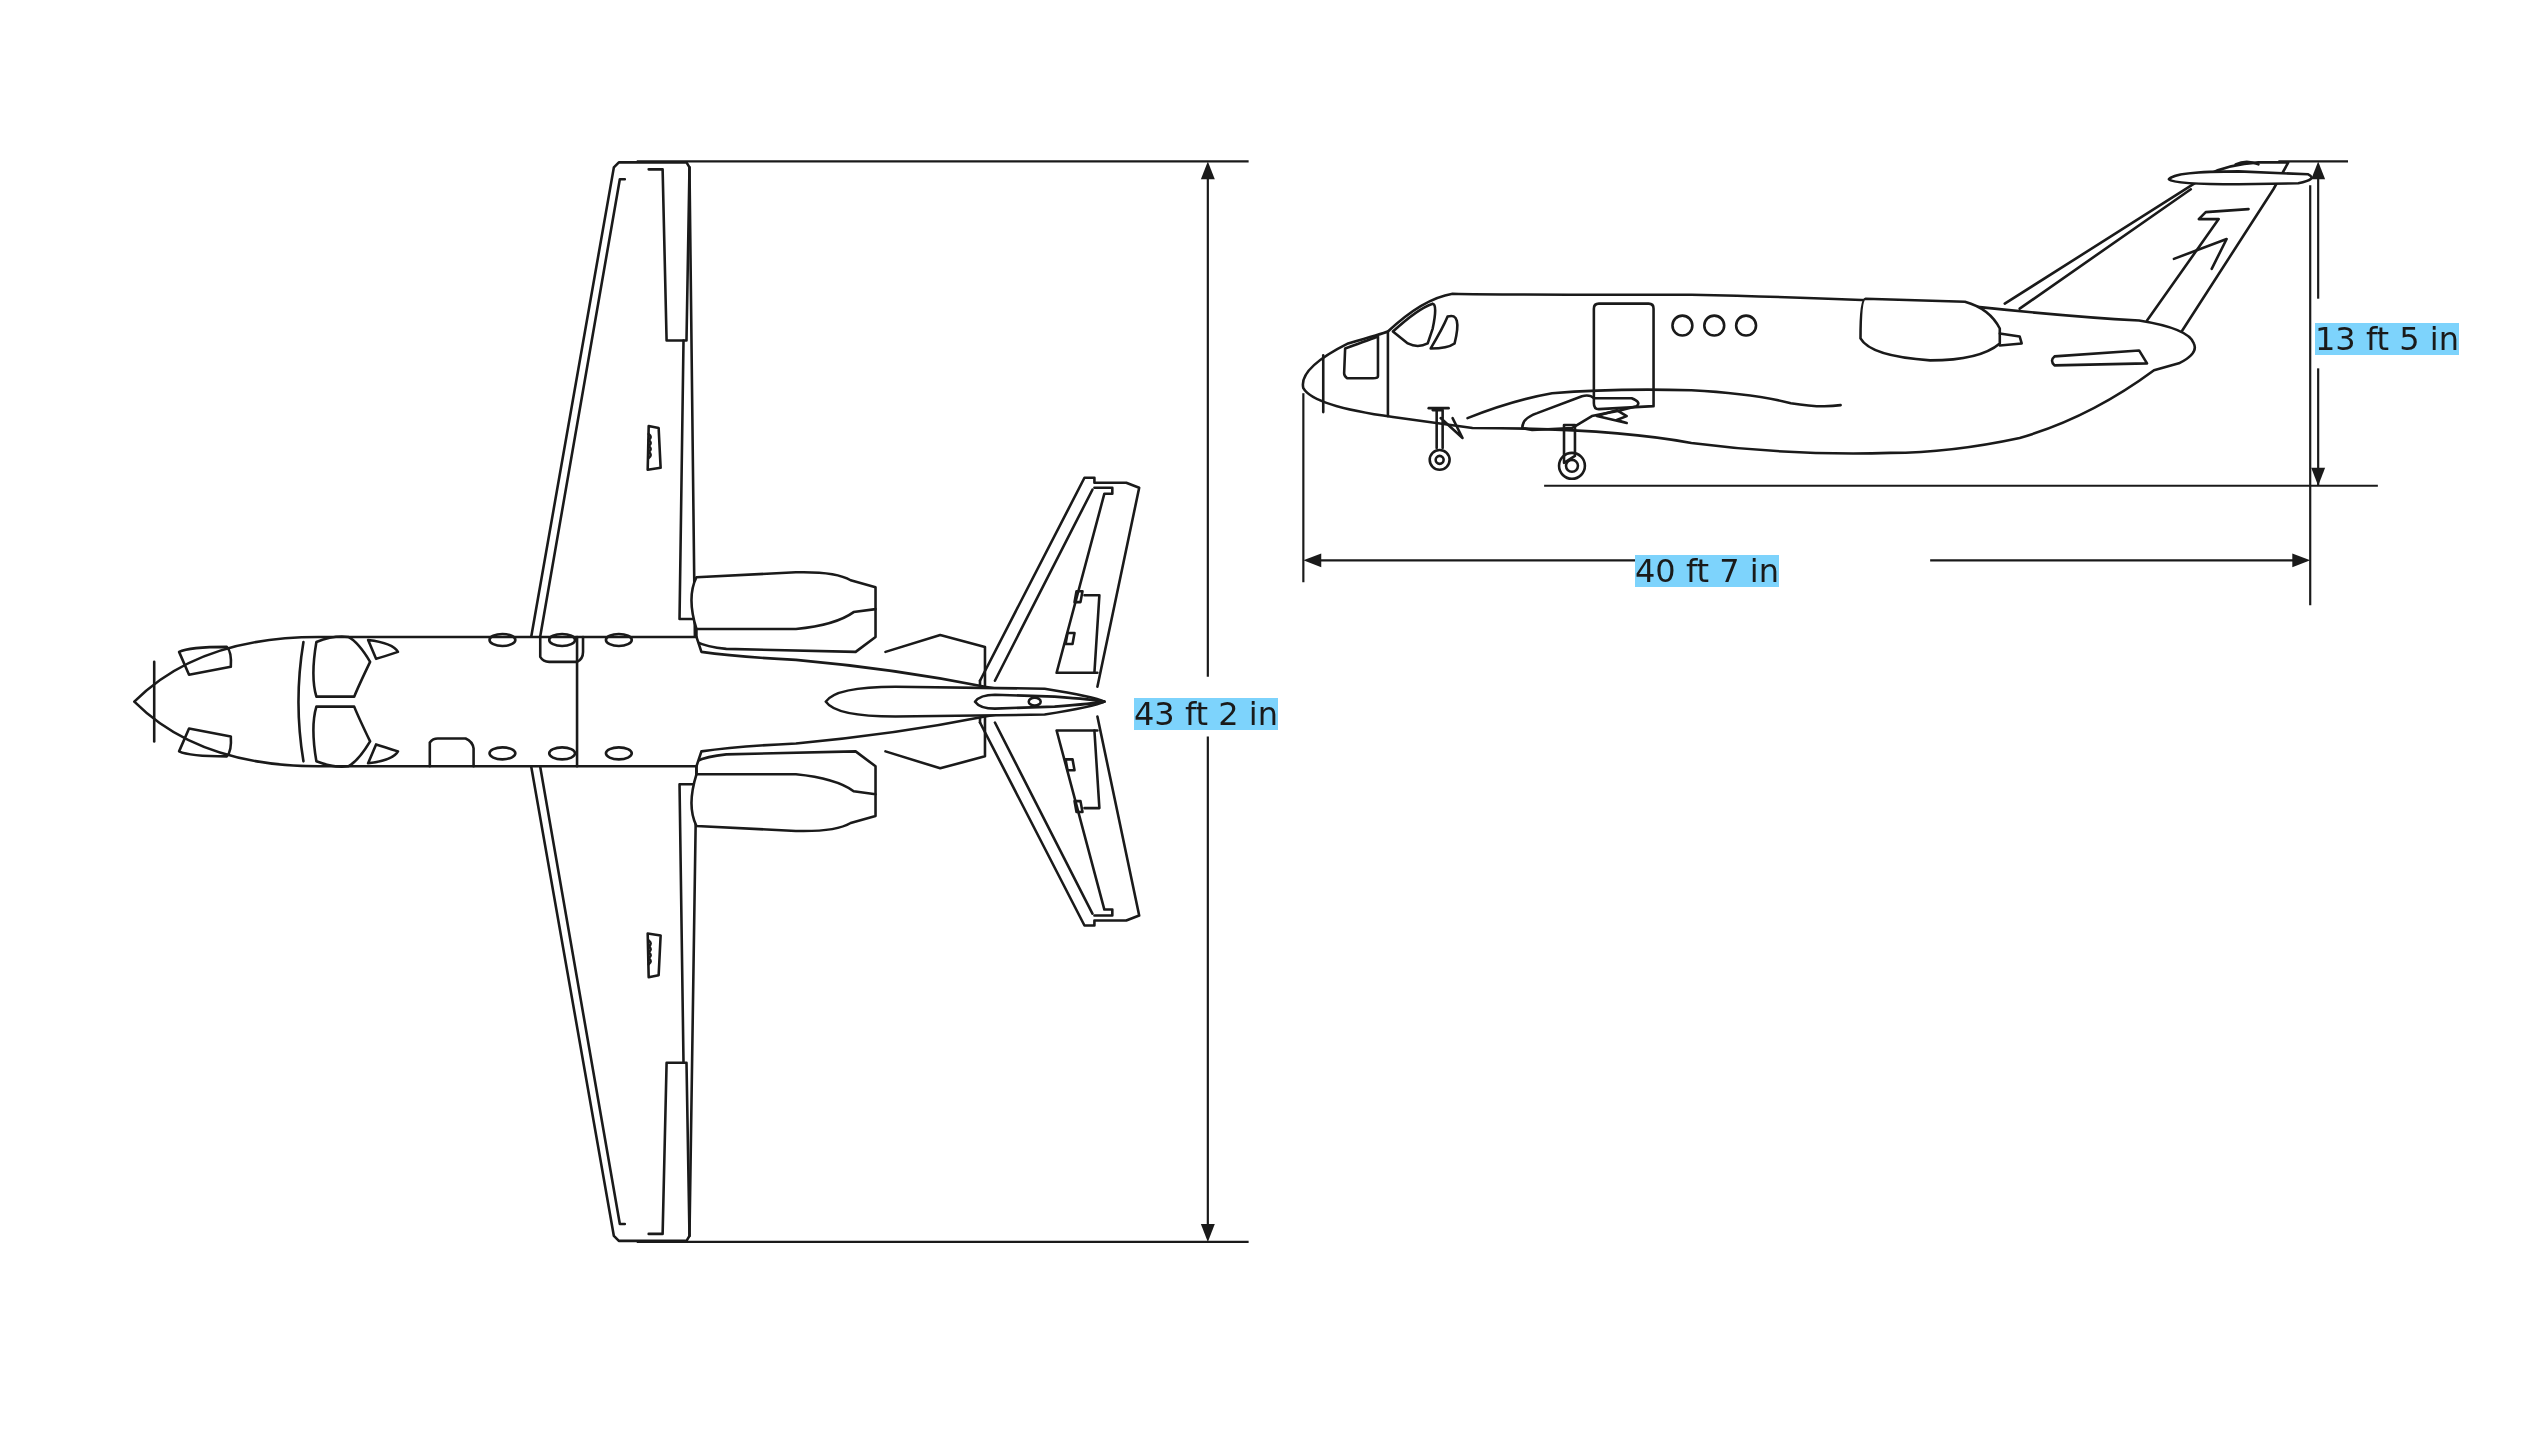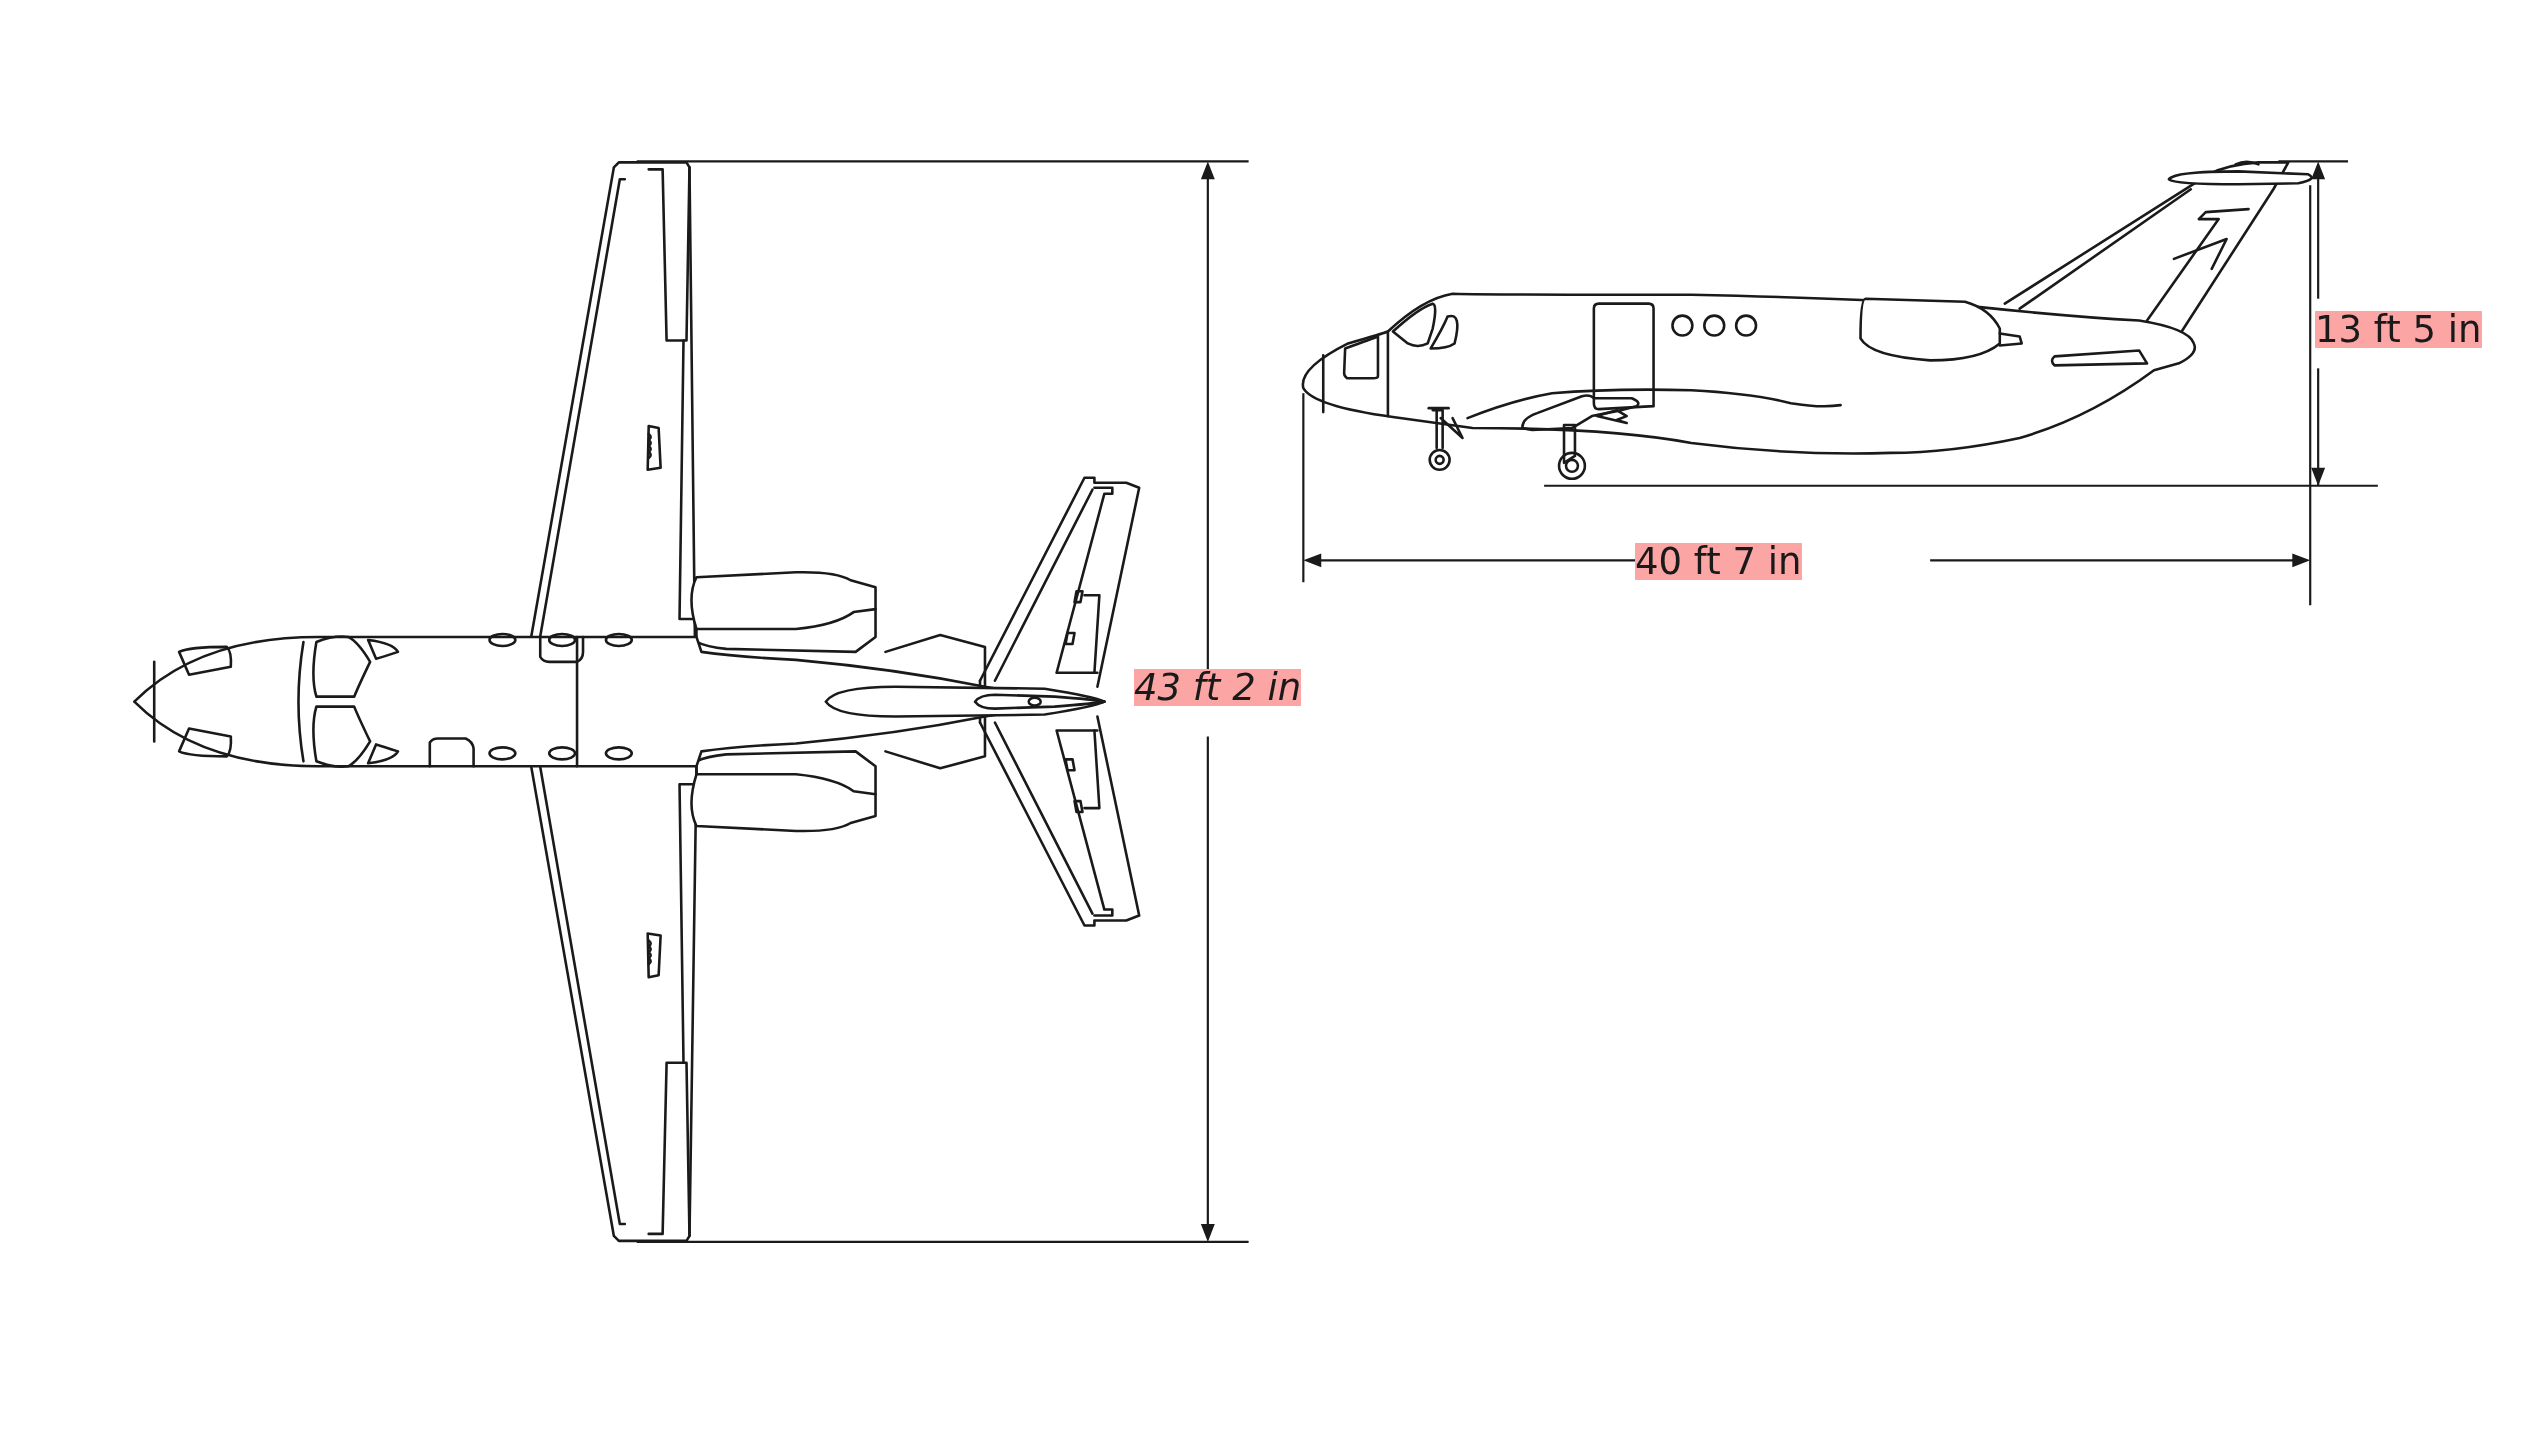--- a/index.html
+++ b/index.html
@@ -2,22 +2,22 @@
 <html><head>
   <meta charset="utf-8">
   <style>
     html, body { margin: 0; padding: 0; background: #ffffff; }
     body { width: 2547px; height: 1456px; position: relative; overflow: hidden;
            font-family: "DejaVu Sans", "Liberation Sans", sans-serif; }
     svg { position: absolute; left: 0; top: 0; }
     .ln { fill: none; stroke: #1a1a1a; stroke-width: 2.6; stroke-linejoin: round; stroke-linecap: round; }
     .ln-w { fill: #ffffff; stroke: #1a1a1a; stroke-width: 2.6; stroke-linejoin: round; }
     .dim { fill: none; stroke: #1a1a1a; stroke-width: 2.2; }
-    .label { position: absolute; font-size: 37px; color: #1a1a1a; background: #fca5a5;
-             white-space: nowrap; line-height: 1; }
+    .label { position: absolute; font-size: 32px; color: #1a1a1a; background: #7dd3fc;
+             white-space: nowrap; line-height: 1; margin-top: 12px; }
   </style>
 </head>
 <body>
 
 <svg width="2547" height="1456" viewBox="0 0 2560 1463">
 
   <g>
 
     <g>
       <path class="ln" d="M533,645 L617,168 L622,163 L690,163 L693,168 L700,775"></path>
@@ -161,16 +161,16 @@
       <line class="dim" x1="1310" y1="395" x2="1310" y2="585"></line>
       <line class="dim" x1="2322" y1="186" x2="2322" y2="608"></line>
       <line class="dim" x1="1316" y1="563" x2="1683" y2="563"></line>
       <line class="dim" x1="1940" y1="563" x2="2318" y2="563"></line>
       <path d="M1310,563 L1328,556 L1328,570 Z" fill="#1a1a1a"></path>
       <path d="M2322,563 L2304,556 L2304,570 Z" fill="#1a1a1a"></path>
     </g>
   </g>
 </svg>
 
-<div class="label" style="left:1134px; top:669px;font-style:italic;">43 ft 2 in</div>
+<div class="label" style="left:1134px; top:686px;">43 ft 2 in</div>
 <div class="label" style="left:2315px; top:311px;">13 ft 5 in</div>
 <div class="label" style="left:1635px; top:543px;">40 ft 7 in</div>
 
 
 </body></html>

